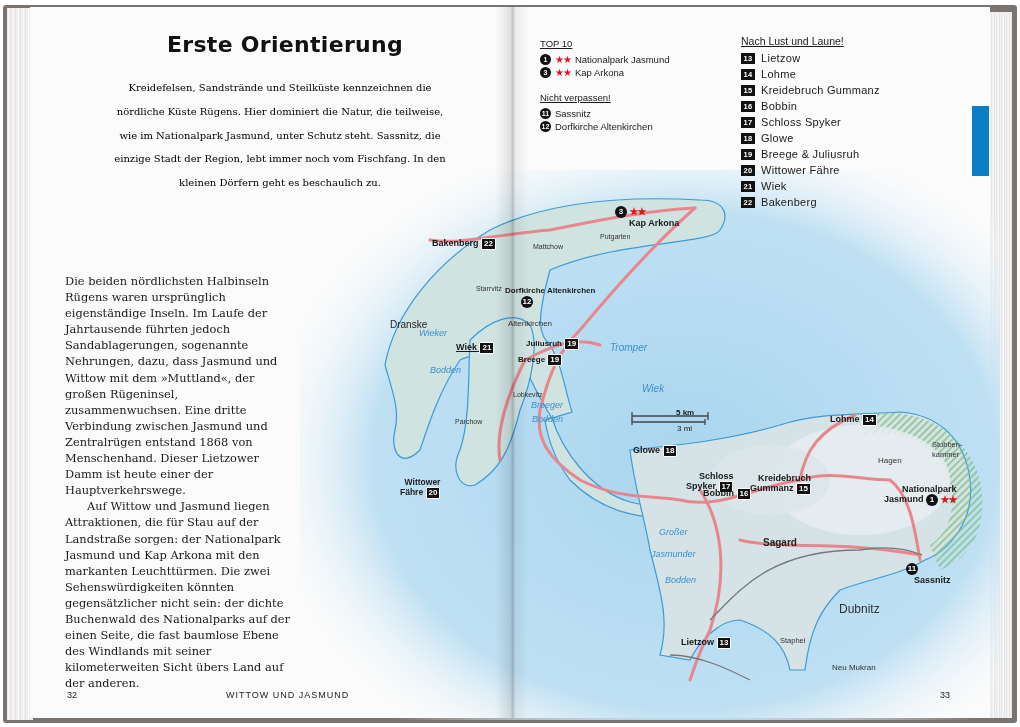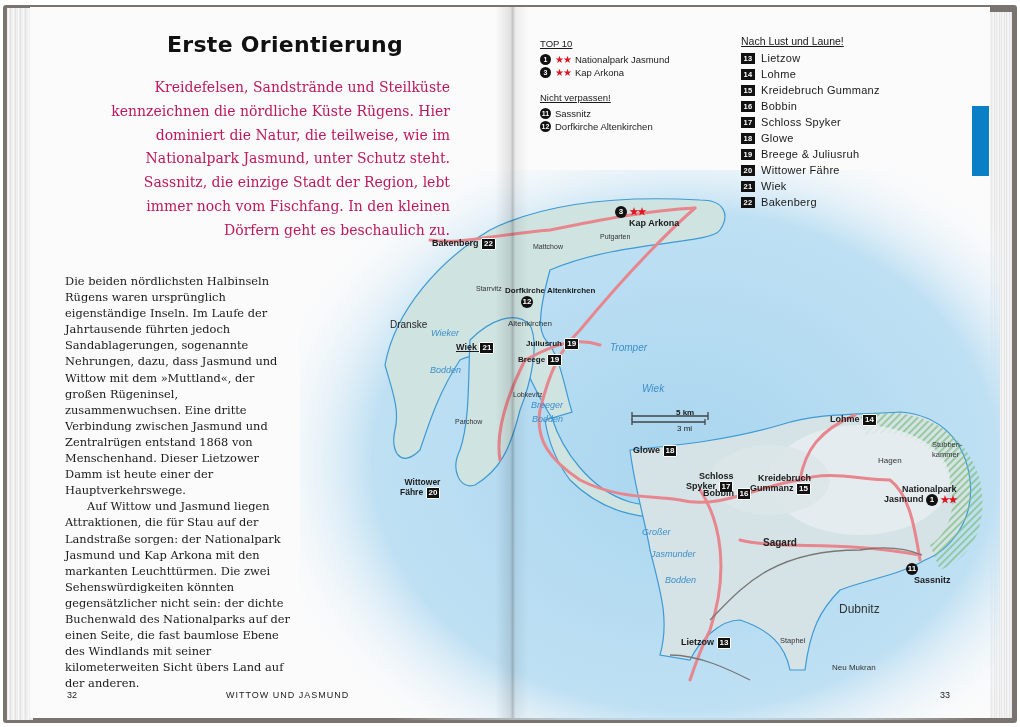--- a/index.html
+++ b/index.html
@@ -24,21 +24,21 @@
   .map-label.small { font-weight: normal; font-size: 7px; color: #333; }
   .map-label.town { font-weight: normal; font-size: 10px; color: #222; }
   .map-label.water { font-style: italic; font-weight: normal; color: #3b8fcc; font-size: 9px; }
   .map-label.water.big { font-size: 10px; }
   .num-sq { display: inline-block; background: #111; color: #fff; font-size: 8px; font-weight: bold; padding: 0 2px; line-height: 10px; border-radius: 1px; vertical-align: middle; border: 1px solid #fff; }
   .num-circ { display: inline-block; width: 12px; height: 12px; background: #111; color: #fff; font-size: 8px; font-weight: bold; text-align: center; line-height: 12px; border-radius: 50%; vertical-align: middle; }
   .stars { color: #e0141e; font-size: 10px; vertical-align: middle; letter-spacing: -1px; }
 
   
   .title { position: absolute; left: 150px; top: 32px; width: 270px; text-align: center; font-family: "DejaVu Sans", sans-serif; font-size: 22px; color: #111; z-index: 4; letter-spacing: 0.3px; }
-  .intro { position: absolute; left: 110px; top: 76px; width: 340px; text-align: right; font-family: "DejaVu Serif", serif; font-size: 14px; line-height: 23.8px; color: #be185d; z-index: 4; }
+  .intro { position: absolute; left: 110px; top: 76px; width: 340px; text-align: center; font-family: "DejaVu Serif", serif; font-size: 10px; line-height: 23.8px; color: #000000; z-index: 4; }
   .body-text { position: absolute; left: 65px; top: 273px; width: 230px; font-family: "DejaVu Serif", serif; font-size: 11.4px; line-height: 16.1px; color: #1a1a1a; z-index: 4; }
   .body-text p { margin: 0; }
   .body-text p + p { text-indent: 22px; }
 
   .footer-left-num { position: absolute; left: 67px; top: 690px; font-family: "Liberation Sans", sans-serif; font-size: 9px; color: #222; z-index: 4; }
   .footer-title { position: absolute; left: 226px; top: 690px; font-family: "Liberation Sans", sans-serif; font-size: 9px; letter-spacing: 1px; color: #222; z-index: 4; }
   .footer-right-num { position: absolute; left: 940px; top: 690px; font-family: "Liberation Sans", sans-serif; font-size: 9px; color: #222; z-index: 4; }
 
   
   .legend-col { position: absolute; font-family: "Liberation Sans", sans-serif; z-index: 4; color: #1a1a1a; }
@@ -120,21 +120,21 @@
 </div>
 <div class="map-label small" style="left:600px;top:232px;">Putgarten</div>
 <div class="map-label small" style="left:533px;top:242px;">Mattchow</div>
 <div class="map-label small" style="left:476px;top:284px;">Starrvitz</div>
 <div class="map-label" style="left:505px;top:286px;width:44px;text-align:center;font-size:8px;">
   <span>Dorfkirche Altenkirchen</span><br>
   <span class="num-circ">12</span>
 </div>
 <div class="map-label small" style="left:508px;top:319px;font-size:8px;">Altenkirchen</div>
 <div class="map-label town" style="left:390px;top:320px;">Dranske</div>
-<div class="map-label water" style="left:431px;top:328px;">Wieker</div>
+<div class="map-label water" style="left:419px;top:328px;">Wieker</div>
 <div class="map-label water" style="left:430px;top:365px;">Bodden</div>
 <div class="map-label" style="left:456px;top:342px;text-decoration:underline;">
   <span>Wiek</span> <span class="num-sq">21</span>
 </div>
 <div class="map-label" style="left:526px;top:338px;font-size:8px;">
   <span>Juliusruh</span> <span class="num-sq">19</span>
 </div>
 <div class="map-label" style="left:518px;top:354px;font-size:8px;">
   <span>Breege</span> <span class="num-sq">19</span>
 </div>
@@ -163,21 +163,21 @@
 <div class="map-label" style="left:703px;top:488px;">
   <span>Bobbin</span> <span class="num-sq">16</span>
 </div>
 <div class="map-label" style="left:750px;top:473px;text-align:right;">
   Kreidebruch<br>Gummanz <span class="num-sq">15</span>
 </div>
 <div class="map-label" style="left:884px;top:484px;text-align:right;">
   Nationalpark<br>Jasmund <span class="num-circ">1</span>
   <span class="stars">★★</span>
 </div>
-<div class="map-label water" style="left:642px;top:527px;">Großer</div>
+<div class="map-label water" style="left:659px;top:527px;">Großer</div>
 <div class="map-label water" style="left:651px;top:549px;">Jasmunder</div>
 <div class="map-label water" style="left:665px;top:575px;">Bodden</div>
 <div class="map-label town" style="left:763px;top:538px;font-weight:bold;text-align:center;">Sagard</div>
 <div class="map-label" style="left:906px;top:563px;">
   <span class="num-circ">11</span><br>
   <span style="position:relative;left:8px;">Sassnitz</span>
 </div>
 <div class="map-label small" style="left:839px;top:604px;font-size:12px;">Dubnitz</div>
 <div class="map-label small" style="left:780px;top:636px;font-size:7.5px;">Staphel</div>
 <div class="map-label small" style="left:832px;top:663px;font-size:8px;">Neu Mukran</div>

